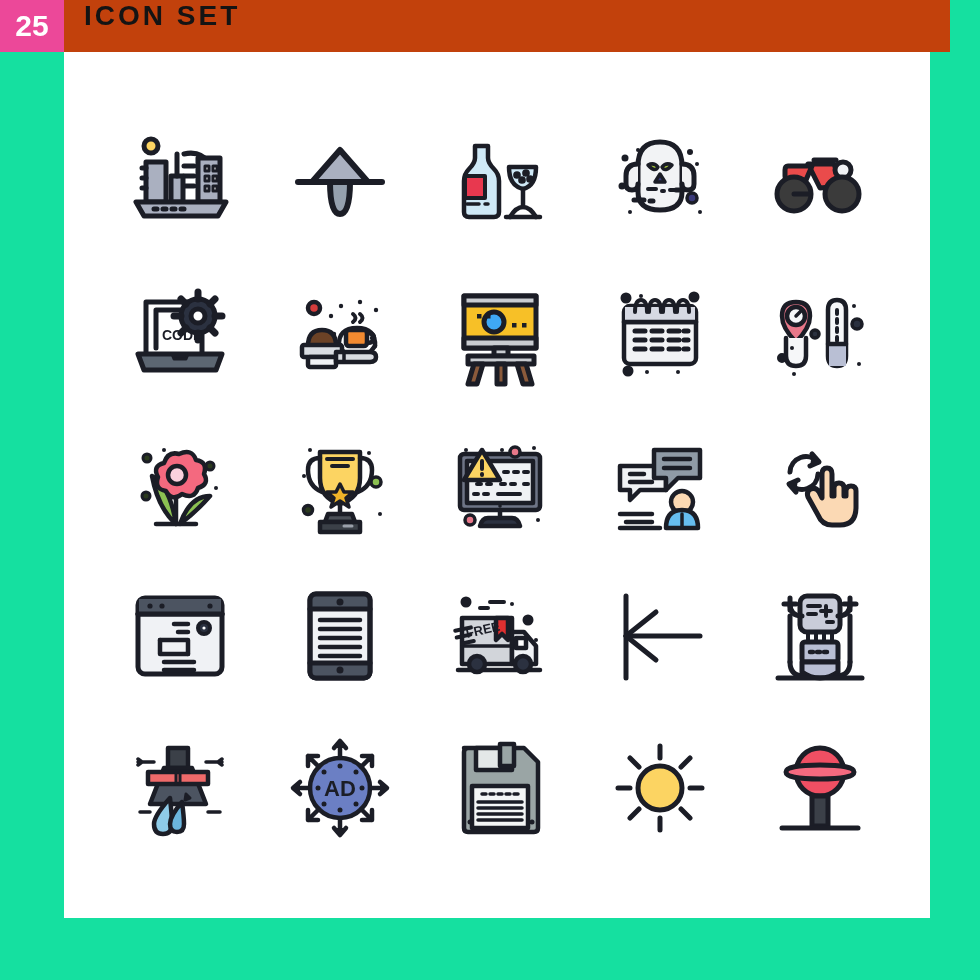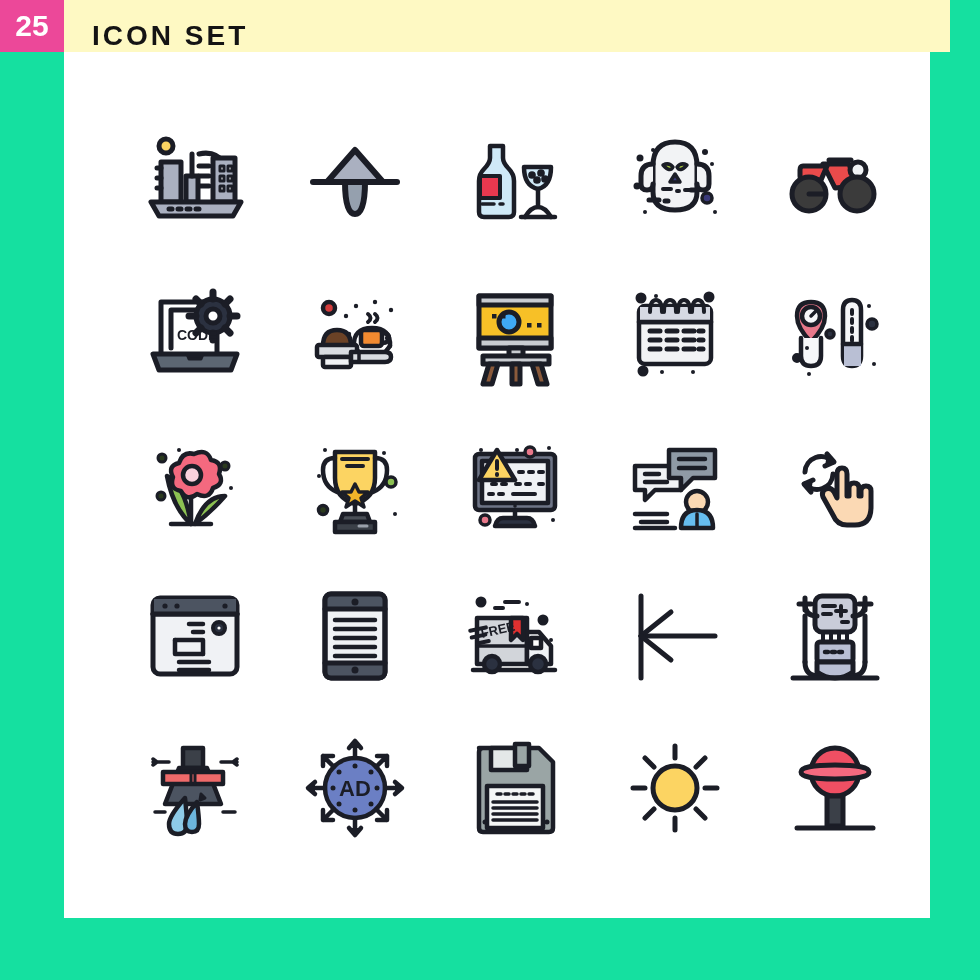--- a/index.html
+++ b/index.html
@@ -21,23 +21,23 @@
     width:64px;height:52px;
     background:#ec4899;
     display:flex;align-items:center;justify-content:center;
     color:#ffffff;
     font-size:30px;font-weight:bold;
     letter-spacing:0px;
     line-height:1;
   }
   .title-bar{
     flex:1;height:52px;
-    background:#fef9c3;
-    display:flex;align-items:flex-end;
-    padding-left:28px;
+    background:#c2410c;
+    display:flex;align-items:flex-start;
+    padding-left:20px;
     box-sizing:border-box;
   }
   .title-bar .title{
     color:#141414;
     font-size:28px;
     font-weight:bold;
     letter-spacing:3px;
   }
   .header-tail{
     width:30px;height:52px;background:#15e0a0;
@@ -47,21 +47,21 @@
   .canvas{
     position:absolute;
     left:64px;top:52px;
     width:866px;height:866px;
     background:#ffffff;
   }
 
   
   .grid{
     position:absolute;
-    left:115px;top:104px;
+    left:100px;top:104px;
     width:800px;height:760px;
     display:grid;
     grid-template-columns:repeat(5,160px);
     grid-template-rows:repeat(5,152px);
   }
   .cell{
     display:flex;align-items:center;justify-content:center;
   }
   .cell svg{display:block;}
 </style>

